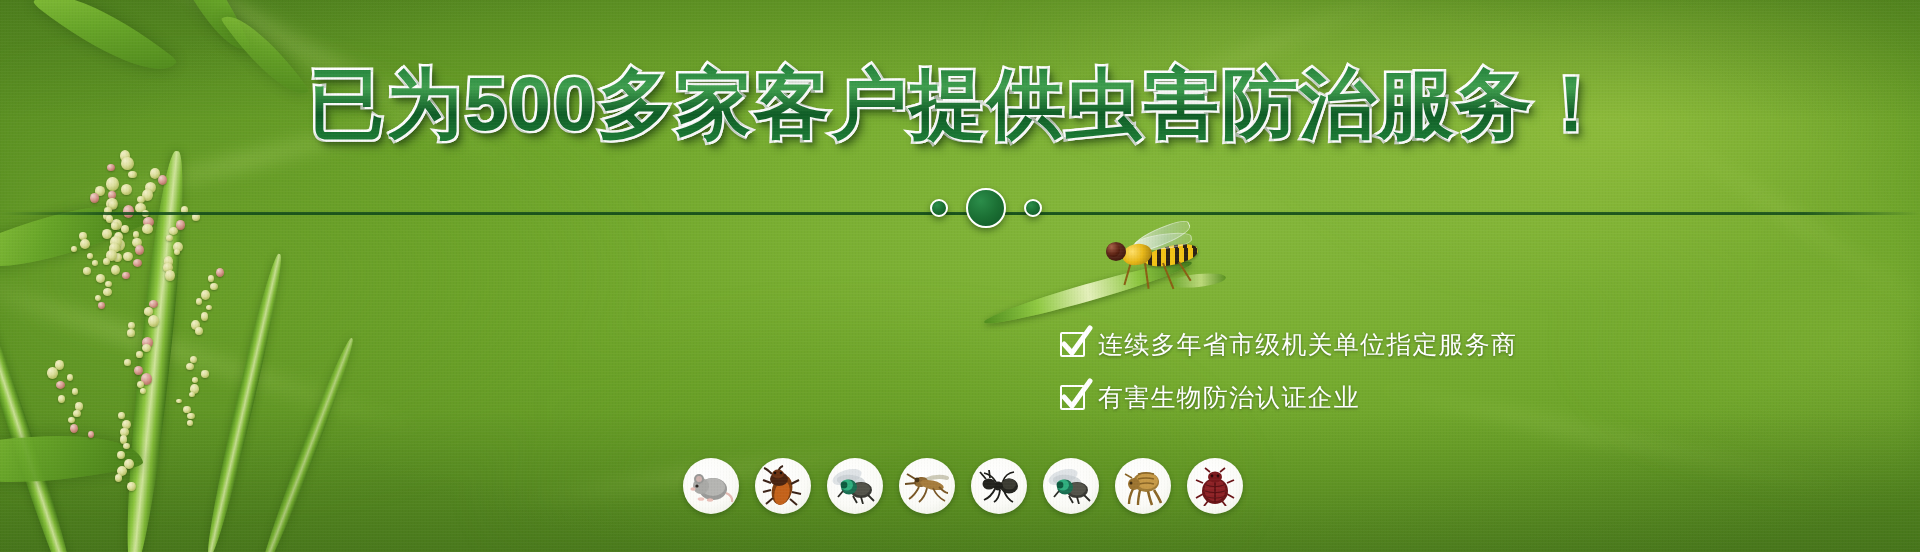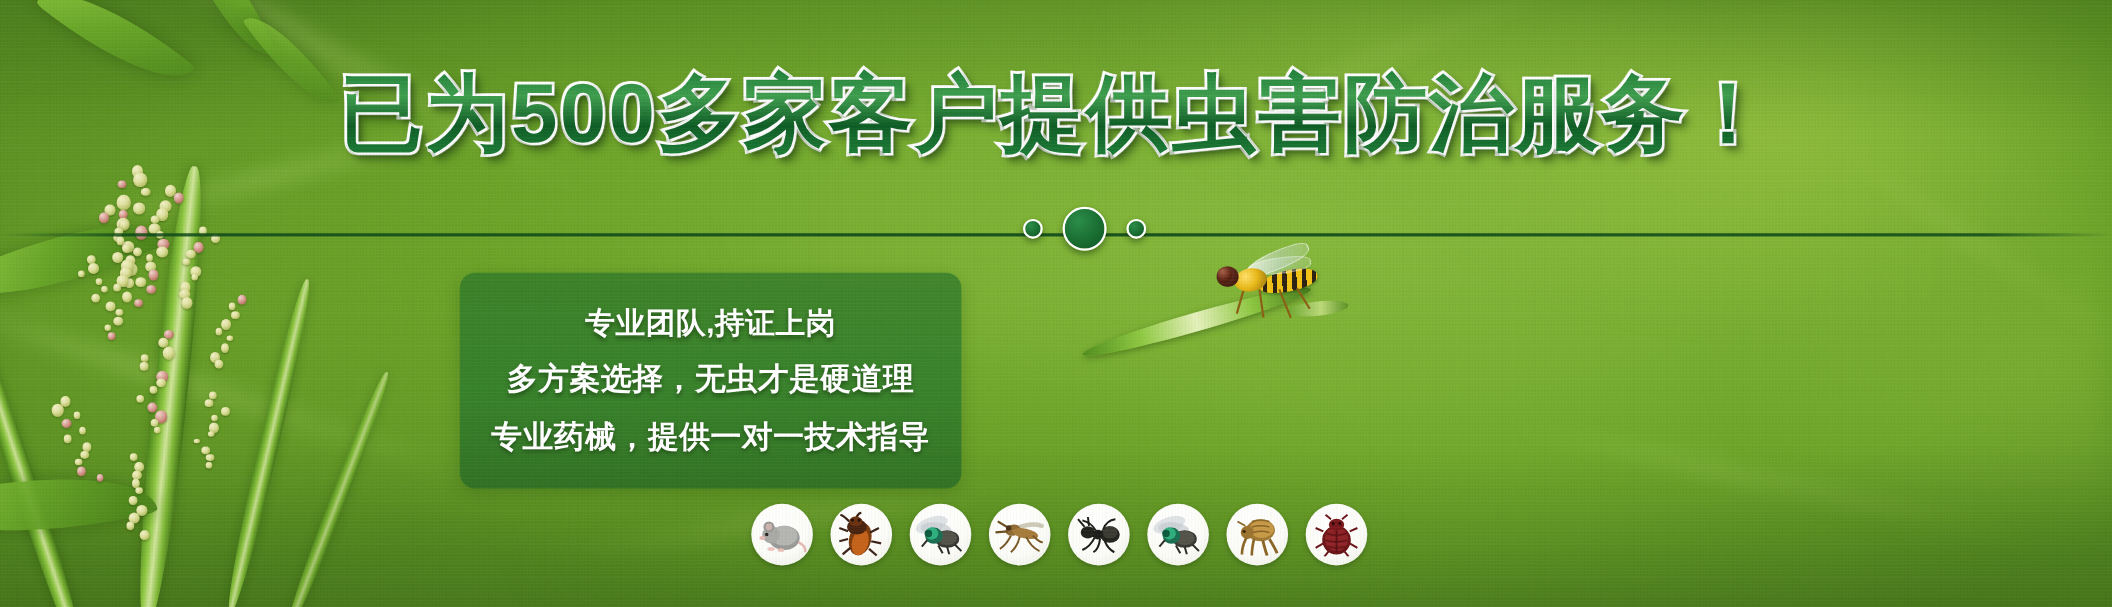--- a/index.html
+++ b/index.html
@@ -415,43 +415,56 @@
   <div class="headline-stroke">已为500多家客户提供虫害防治服务！</div>
   <div class="headline">已为500多家客户提供虫害防治服务！</div>
 
   <div class="divider"></div>
   <div class="dots">
     <span class="dot dot-sm"></span>
     <span class="dot dot-lg"></span>
     <span class="dot dot-sm"></span>
   </div>
 
-  <div class="info-panel">
-    <div class="info-line il-1">专业团队,持证上岗</div>
-    <div class="info-line il-2">多方案选择，无虫才是硬道理</div>
-    <div class="info-line il-3">专业药械，提供一对一技术指导</div>
-  </div>
 
   <div class="blade-group">
     <div class="blade"></div>
     <div class="blade-tip"></div>
     <div class="fly">
       <div class="fly-abdomen"></div>
       <div class="fly-leg fl1"></div>
       <div class="fly-leg fl2"></div>
       <div class="fly-leg fl3"></div>
       <div class="fly-leg fl4"></div>
       <div class="fly-wing fw1"></div>
       <div class="fly-wing fw2"></div>
       <div class="fly-thorax"></div>
       <div class="fly-head"></div>
       <div class="fly-eye"></div>
     </div>
   </div>
 
+  <div class="bullets">
+    <div class="bullet">
+      <span class="check-box">
+        <svg width="34" height="34" viewBox="0 0 34 34" aria-hidden="true">
+          <path d="M5 19 L13 28 L31 3" fill="none" stroke="#ffffff" stroke-width="5" stroke-linecap="round" stroke-linejoin="round"></path>
+        </svg>
+      </span>
+      <span class="bullet-text">连续多年省市级机关单位指定服务商</span>
+    </div>
+    <div class="bullet">
+      <span class="check-box">
+        <svg width="34" height="34" viewBox="0 0 34 34" aria-hidden="true">
+          <path d="M5 19 L13 28 L31 3" fill="none" stroke="#ffffff" stroke-width="5" stroke-linecap="round" stroke-linejoin="round"></path>
+        </svg>
+      </span>
+      <span class="bullet-text">有害生物防治认证企业</span>
+    </div>
+  </div>
 
   <div class="pests">
 
     <div class="pest" title="">
       <svg width="46" height="40" viewBox="0 0 46 40">
         <ellipse cx="25" cy="23" rx="14" ry="11" fill="#9a9a98"></ellipse>
         <ellipse cx="25" cy="21" rx="12" ry="9" fill="#b5b5b2"></ellipse>
         <ellipse cx="13" cy="20" rx="8" ry="8" fill="#a9a9a6"></ellipse>
         <circle cx="11" cy="13" r="5" fill="#989896"></circle>
         <circle cx="11" cy="13" r="3" fill="#cdb3ae"></circle>

